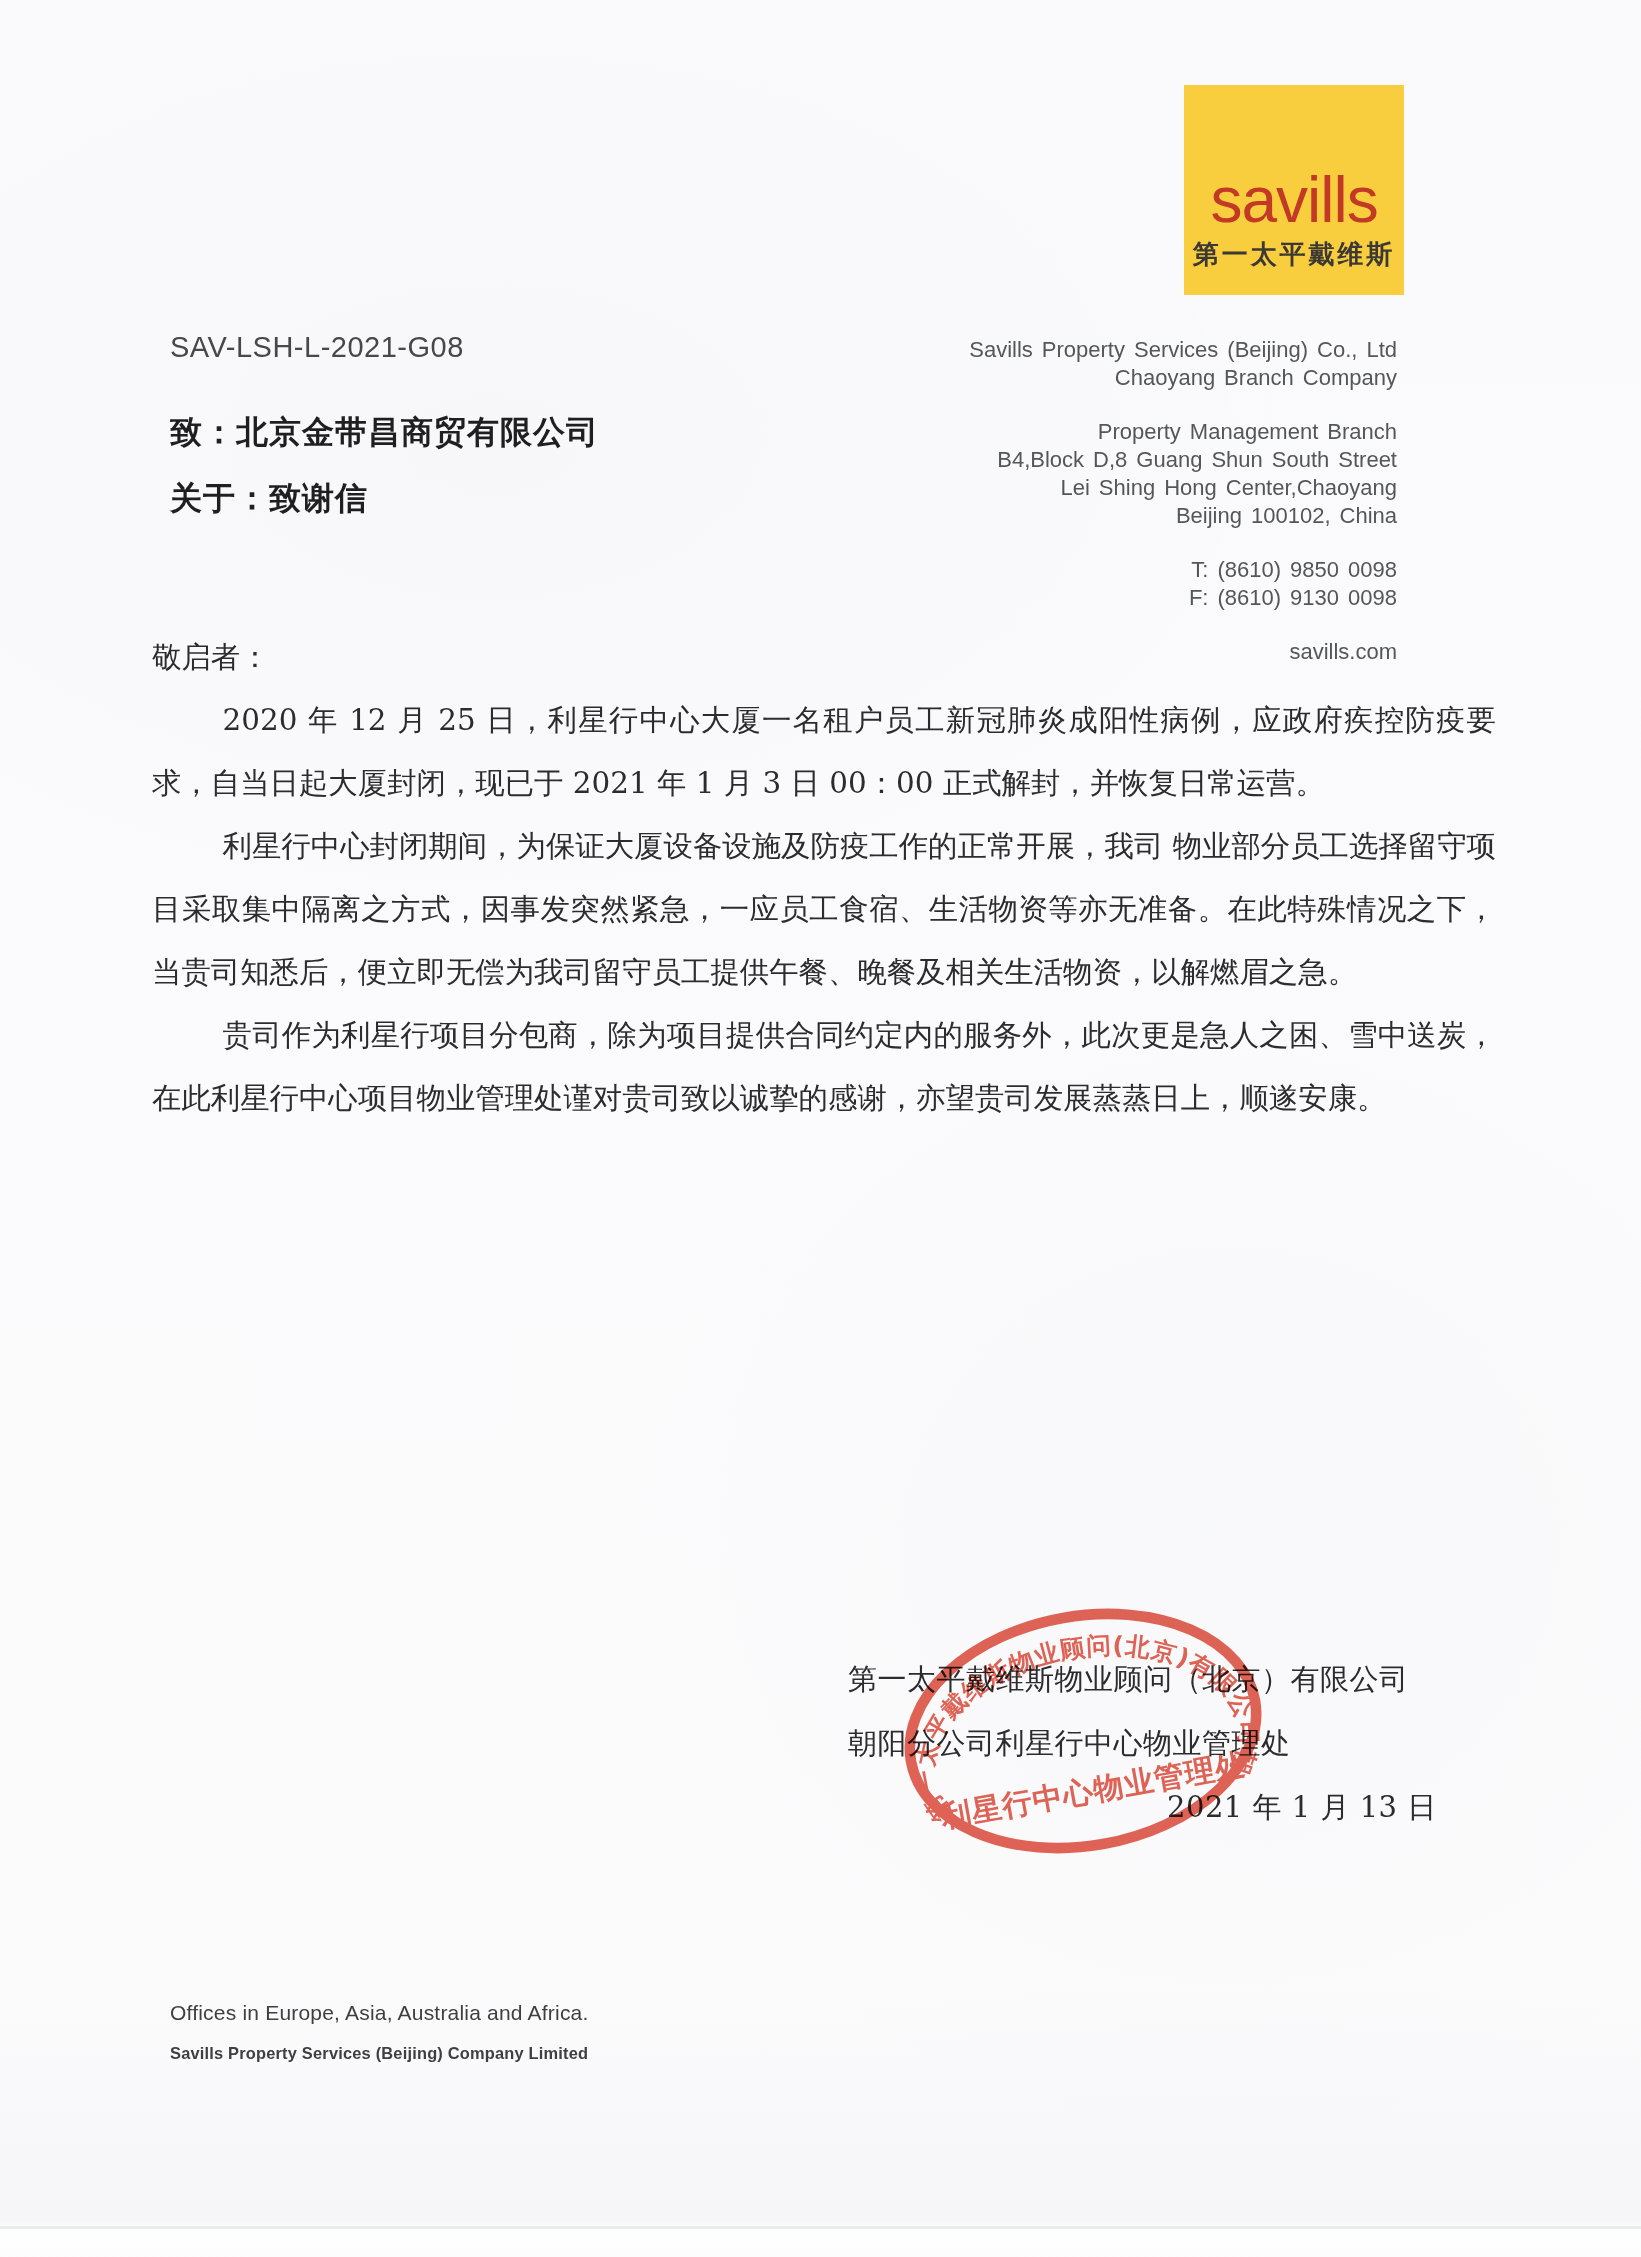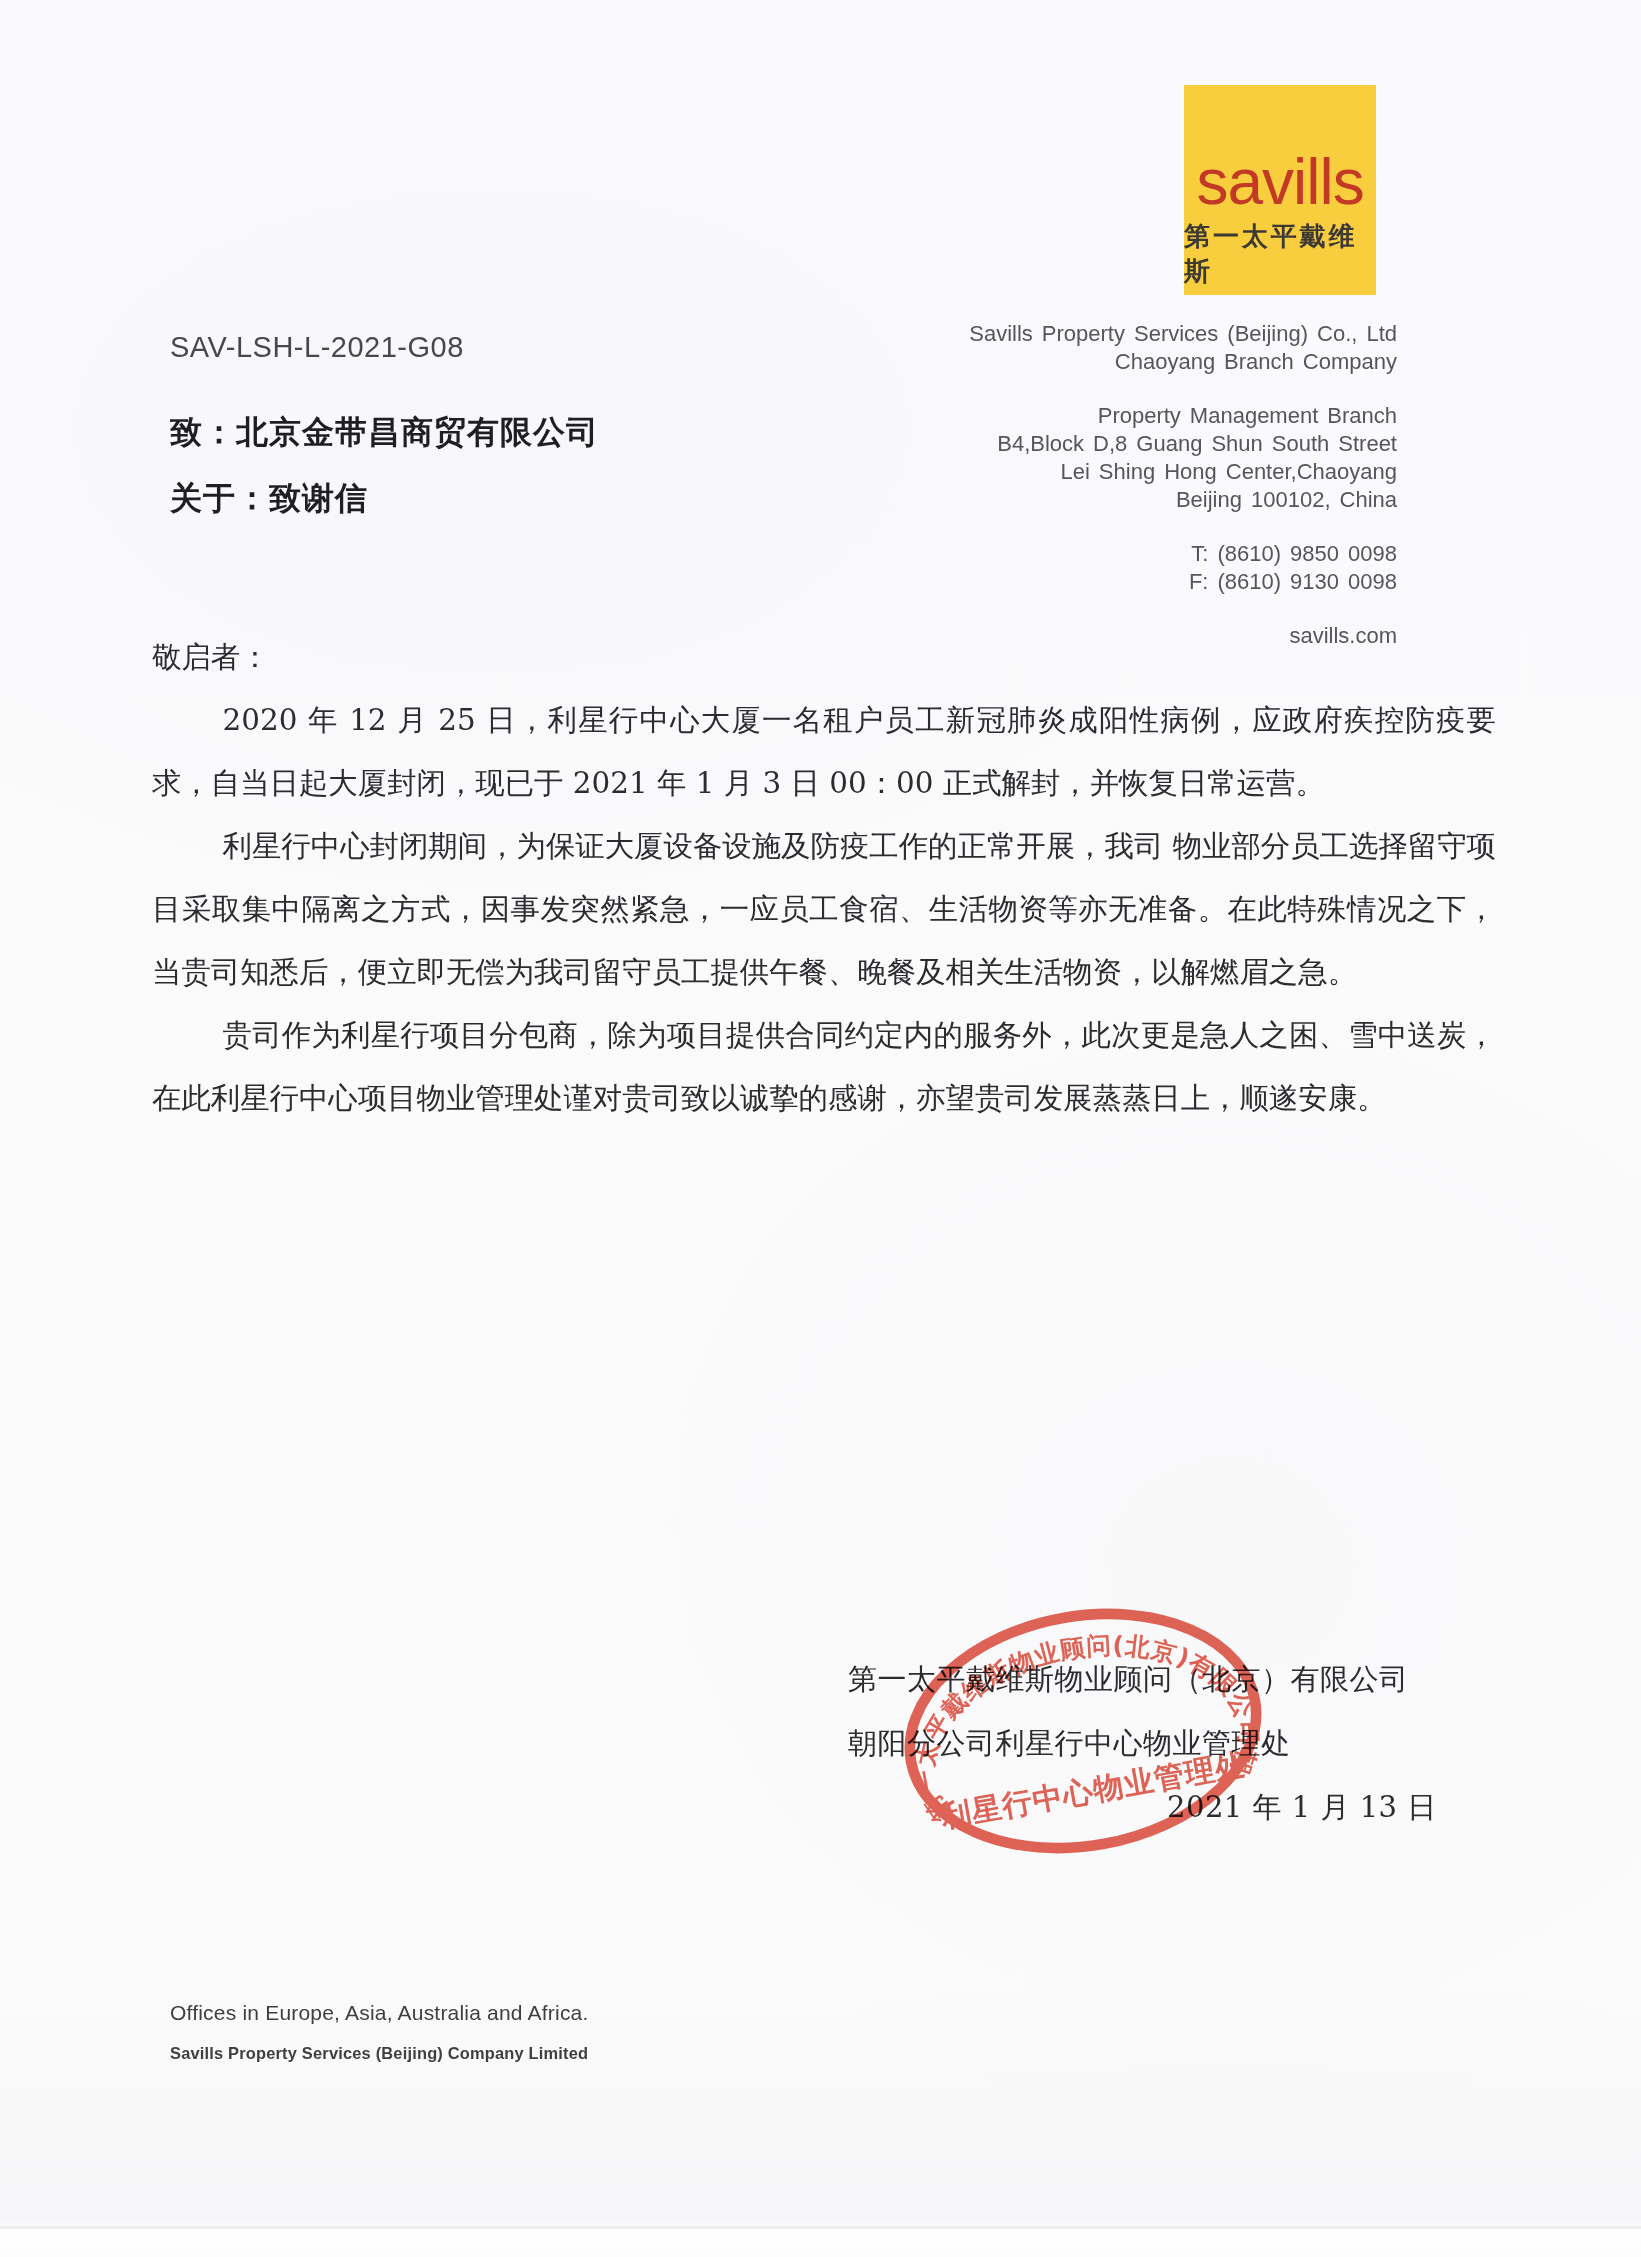--- a/index.html
+++ b/index.html
@@ -13,23 +13,23 @@
   .sheen {
     position:absolute; inset:0; pointer-events:none;
     background:
       radial-gradient(1159px 676px at 30% 20%, rgba(120,130,150,0.025), transparent 70%),
       radial-gradient(966px 869px at 75% 70%, rgba(120,130,150,0.02), transparent 70%);
   }
   .paper-edge { position:absolute; left:0; right:0; top:2226px; height:2.9px; background:#e6e7ea; opacity:.75; }
 
   
   .logo {
-    position:absolute; left:1184px; top:85px; width:192px; height:210px;
+    position:absolute; left:1184px; top:85px; width:220px; height:210px;
     background:#f9ce3e; display:flex; flex-direction:column;
-    align-items:center; justify-content:flex-end; padding-bottom:6px;
+    align-items:center; justify-content:flex-end; padding-bottom:23px;
   }
   .logo-word {
     font-family:"Liberation Sans","DejaVu Sans",sans-serif;
     color:#c23a26; font-size:64px; line-height:.92; letter-spacing:-1px;
   }
   .logo-cn {
     font-family:"DejaVu Sans","Liberation Sans",sans-serif;
     font-size:26px; font-weight:700; color:#3c3833; letter-spacing:2.9px; margin-top:6.8px;
   }
 
@@ -41,21 +41,21 @@
   }
   .to, .subject {
     position:absolute; left:170px; font-size:32px; font-weight:700;
     color:#1f1f22; letter-spacing:1px;
   }
   .to { top:411px; }
   .subject { top:477px; }
 
   
   .addr {
-    position:absolute; right:244px; top:320px; text-align:right;
+    position:absolute; right:244px; top:336px; text-align:right;
     font-family:"Liberation Sans","DejaVu Sans",sans-serif;
     font-size:22px; line-height:28px; color:#55565a; word-spacing:2.9px;
   }
   .addr .grp { margin-bottom:26px; }
   .addr .grp:last-child { margin-bottom:0; }
 
   
   .letter-body {
     position:absolute; left:152px; top:626px; width:1344px;
     font-size:29.4px; line-height:63px; text-align:justify; color:#2c2c2f;

